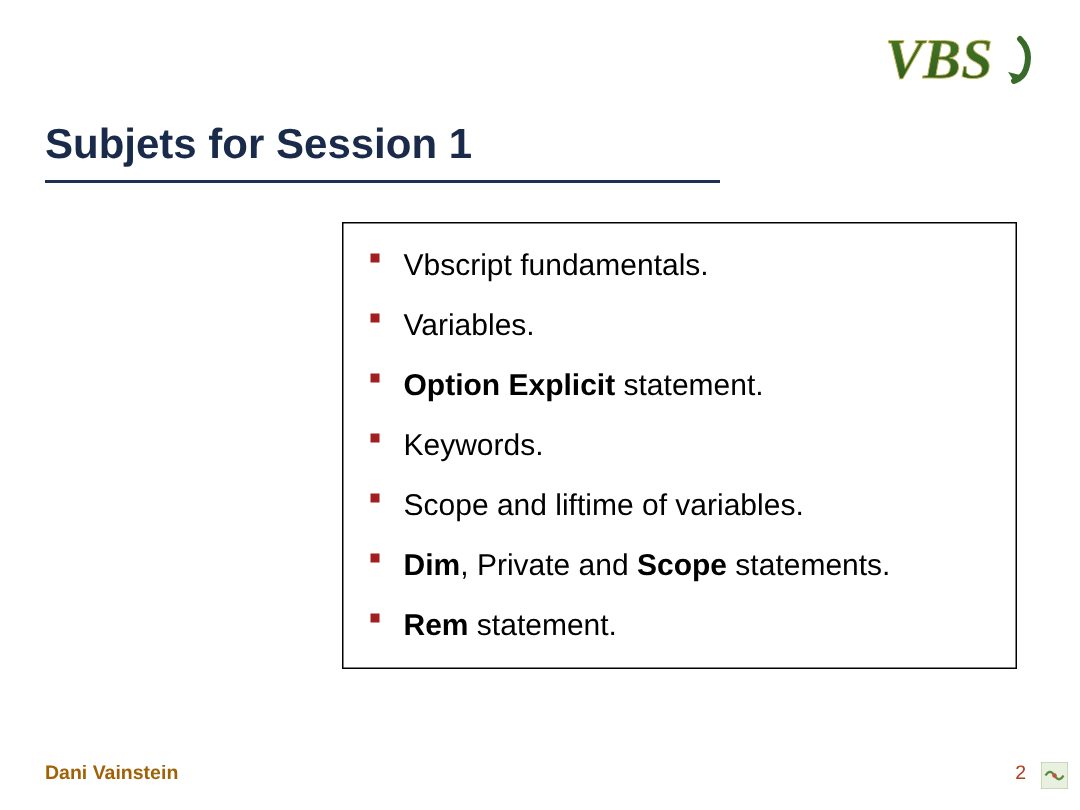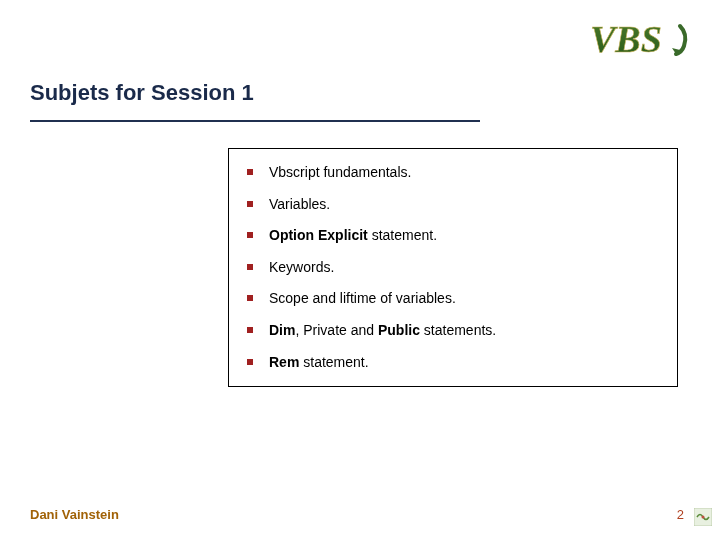--- a/index.html
+++ b/index.html
@@ -16,21 +16,21 @@
     position: absolute;
     top: 14px;
     right: 20px;
     width: 110px;
     height: 50px;
   }
   .title {
     position: absolute;
     top: 80px;
     left: 30px;
-    font-size: 22px;
+    font-size: 28px;
     font-weight: bold;
     color: #1a2a4a;
     font-family: Arial, sans-serif;
   }
   .title-underline {
     position: absolute;
     top: 120px;
     left: 30px;
     width: 450px;
     border-bottom: 2px solid #203050;
@@ -40,21 +40,21 @@
     top: 148px;
     left: 228px;
     width: 450px;
     border: 1px solid #000;
     background: #fff;
     box-sizing: border-box;
     padding: 8px 10px 8px 30px;
   }
   .content-box .item {
     position: relative;
-    font-size: 14px;
+    font-size: 20px;
     color: #000;
     line-height: 1.4;
     padding: 6px 0 6px 10px;
   }
   .content-box .item::before {
     content: "";
     position: absolute;
     left: -12px;
     top: 12px;
     width: 6px;
@@ -103,21 +103,21 @@
 
 <div class="title">Subjets for Session 1</div>
 <div class="title-underline"></div>
 
 <div class="content-box" id="bullets-container">
     <div class="item"><span>Vbscript fundamentals.</span></div>
     <div class="item"><span>Variables.</span></div>
     <div class="item"><span style="font-weight: bold;">Option Explicit</span><span> statement.</span></div>
     <div class="item"><span>Keywords.</span></div>
     <div class="item"><span>Scope and liftime of variables.</span></div>
-    <div class="item"><span style="font-weight: bold;">Dim</span><span>, </span><span style="font-weight: normal; margin-top: 48px;">Private</span><span> and </span><span style="font-weight: bold;">Public</span><span> statements.</span></div>
+    <div class="item"><span style="font-weight: bold;">Dim</span><span>, </span><span style="font-weight: normal; margin-top: 48px;">Private</span><span> and </span><span style="font-weight: bold;">Scope</span><span> statements.</span></div>
     <div class="item"><span style="font-weight: bold; margin-top: 45px;">Rem</span><span> statement.</span></div>
   </div>
 
 <div class="footer-author">Dani Vainstein</div>
 <div class="footer-page">2</div>
 
 <div class="footer-icon">
   <svg viewBox="0 0 18 18" width="18" height="18">
     <rect x="0" y="0" width="18" height="18" fill="#e8f0e0" stroke="#9ab080" stroke-width="0.5"></rect>
     <path d="M3 9 q 3 -5 6 0 q 3 5 6 0" fill="none" stroke="#5a8a3a" stroke-width="1.5"></path>

